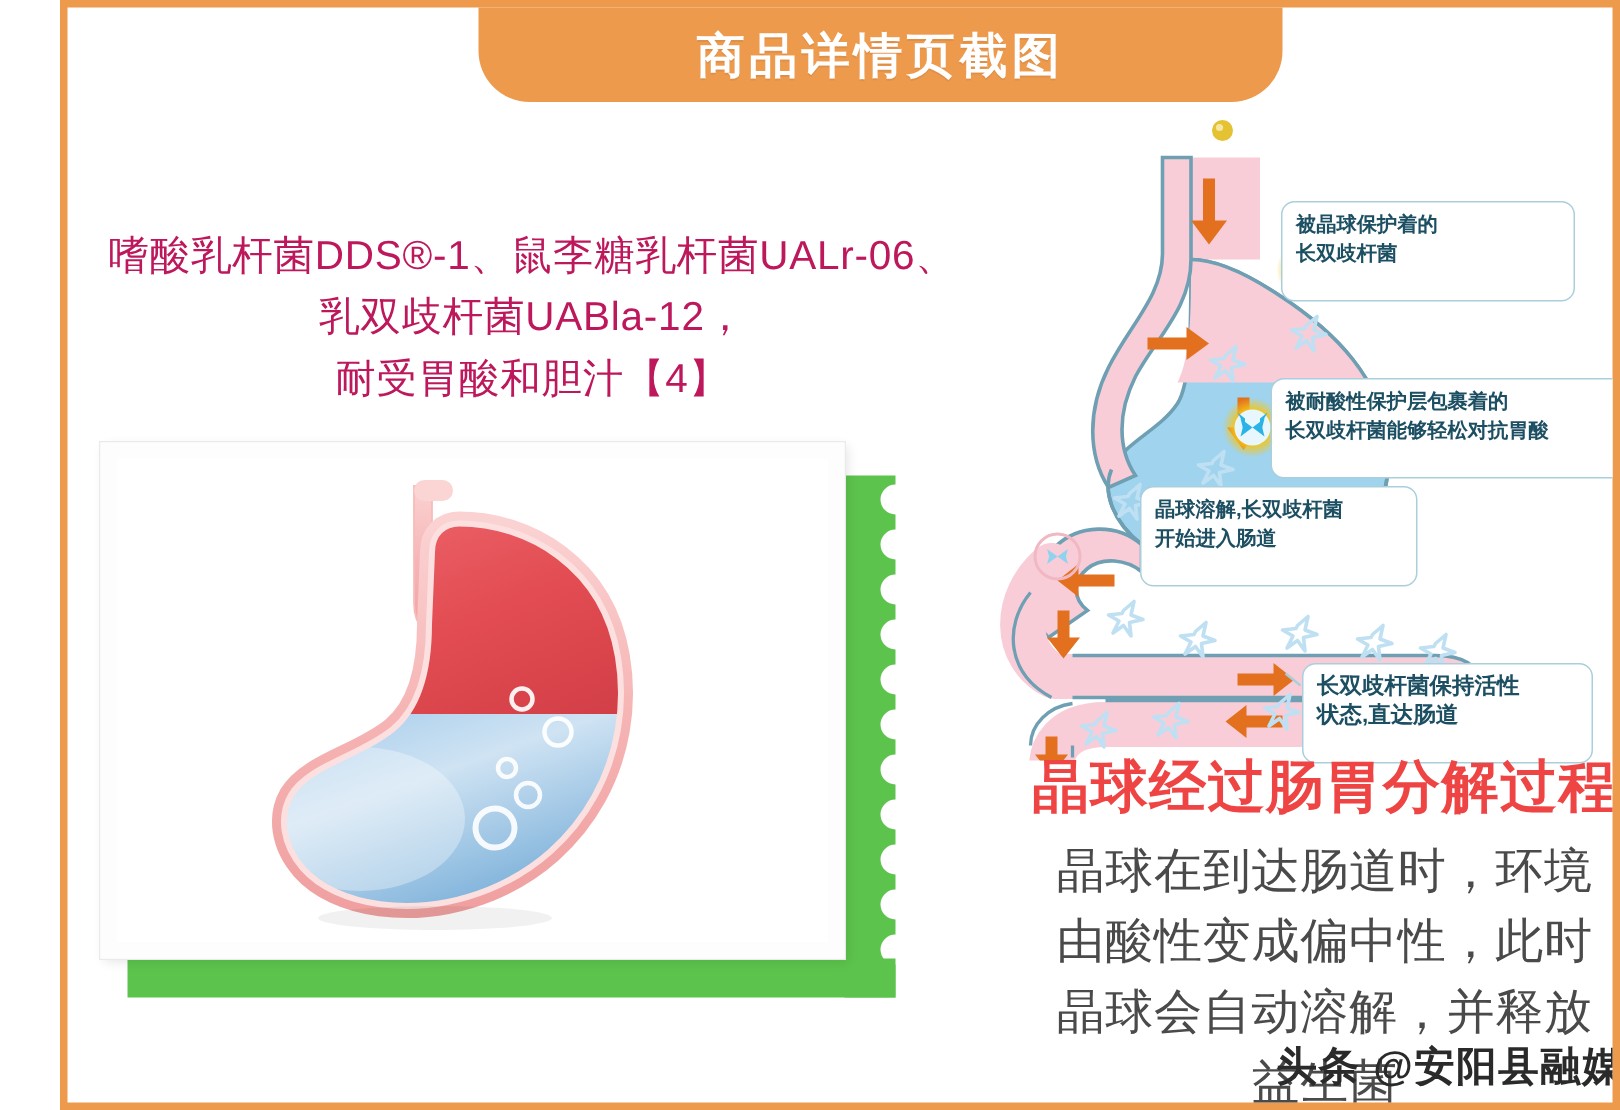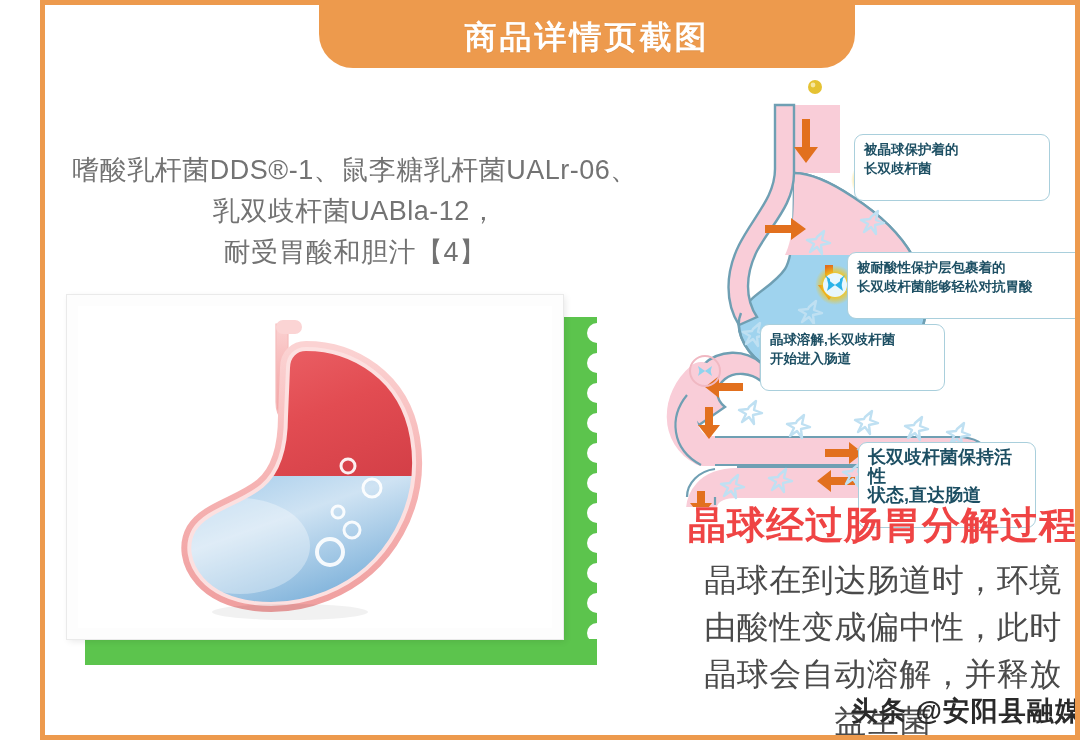--- a/index.html
+++ b/index.html
@@ -36,21 +36,21 @@
     color:#ffffff;font-size:32px;font-weight:bold;letter-spacing:3px;
     line-height:1;margin-top:6px;
     text-shadow:0 1px 0 rgba(0,0,0,.06);
   }
 
   
   #left-col{position:absolute;left:0;top:75px;width:620px;height:660px;}
 
   #ingredient-text{
     position:absolute;left:10px;top:70px;width:600px;
-    text-align:center;color:#737373;
+    text-align:center;color:#be185d;
     font-size:27px;line-height:41px;letter-spacing:.5px;
     white-space:pre-line;
   }
 
   
   #stomach-card{
     position:absolute;left:22px;top:215px;width:530px;height:370px;
   }
   
   #stamp-green-right{
@@ -86,21 +86,21 @@
     border-radius:9px;
     color:#1d4f63;
     font-weight:bold;
     padding:5px 9px 22px 9px;
     white-space:pre-line;
     box-sizing:border-box;
   }
   #callout-1{left:197px;top:57px;width:196px;font-size:13.5px;line-height:19px;}
   #callout-2{left:190px;top:175px;width:265px;font-size:13.5px;line-height:19px;}
   #callout-3{left:103px;top:247px;width:185px;font-size:13.5px;line-height:19px;}
-  #callout-4{left:201px;top:365px;width:178px;font-size:18px;line-height:19px;}
+  #callout-4{left:211px;top:365px;width:194px;font-size:15px;line-height:19px;}
 
   
   #process-heading{
     position:absolute;left:612px;top:498px;width:452px;
     text-align:center;color:#ef4444;font-weight:bold;
     font-size:38px;line-height:44px;letter-spacing:1px;
   }
   #process-body{
     position:absolute;left:612px;top:552px;width:452px;
     text-align:center;color:#4a4a4a;

